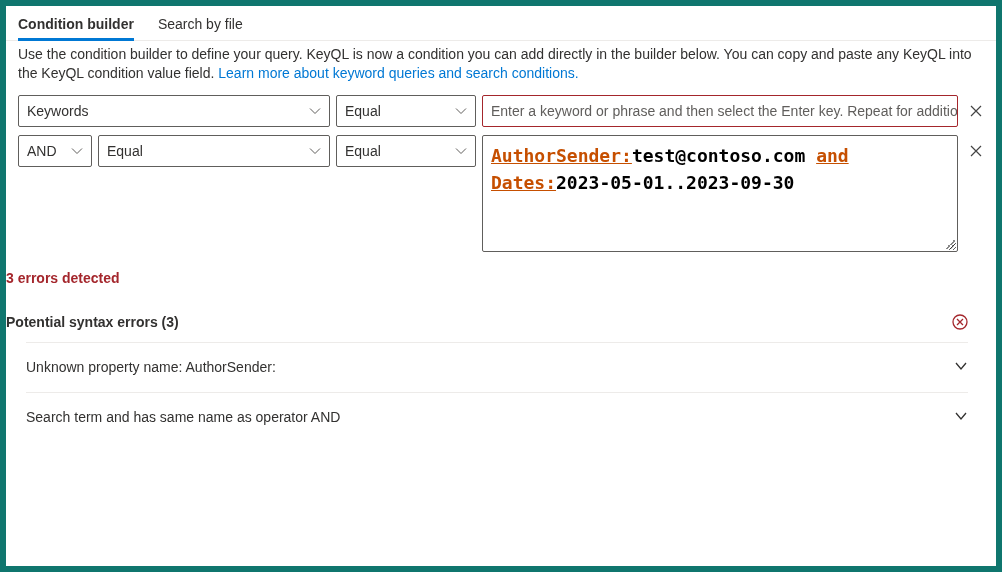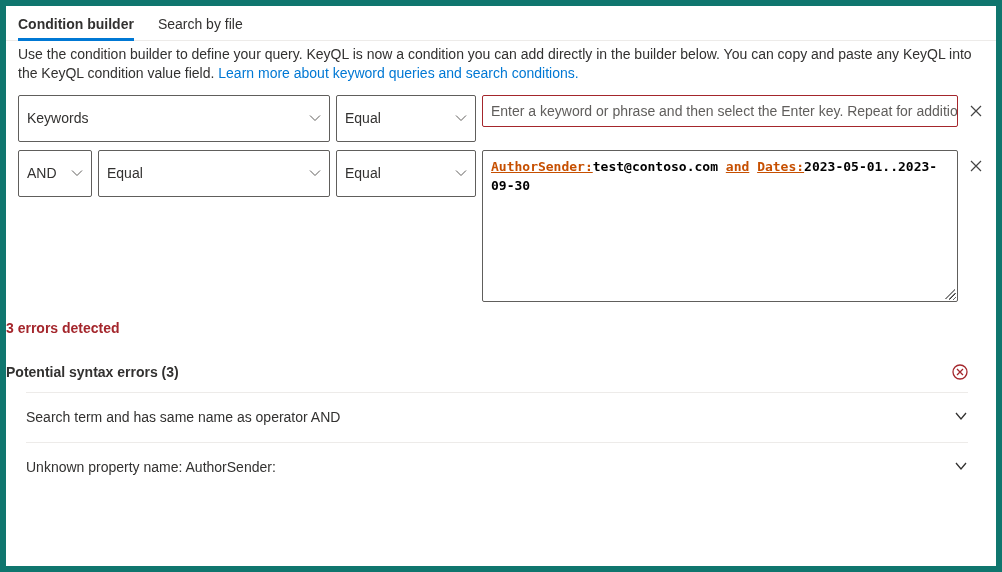--- a/index.html
+++ b/index.html
@@ -9,31 +9,31 @@
   .tabs { display: flex; gap: 24px; padding: 6px 12px 0 12px; border-bottom: 1px solid #edebe9; }
   .tab { padding: 4px 0 6px 0; cursor: pointer; font-size: 14px; color: #323130; }
   .tab.active { font-weight: 600; border-bottom: 3px solid #0078d4; margin-bottom: -1px; }
   
   .desc { padding: 4px 12px 8px 12px; line-height: 1.35; font-size: 14px; color: #323130; }
   .desc a { color: #0078d4; text-decoration: none; }
   
   .rows { padding: 4px 8px 0 12px; }
   .row { display: flex; align-items: flex-start; gap: 6px; margin-bottom: 8px; }
   
-  .sel, .inp { height: 47px; border: 1px solid #605e5c; border-radius: 2px; background: #fff; display: flex; align-items: center; padding: 0 8px; font-size: 14px; position: relative; }
+  .sel, .inp { height: 32px; border: 1px solid #605e5c; border-radius: 2px; background: #fff; display: flex; align-items: center; padding: 0 8px; font-size: 14px; position: relative; }
   .sel { justify-content: space-between; cursor: pointer; }
   .chev { margin-left: 6px; color: #605e5c; }
   .chev svg { width: 12px; height: 12px; display: block; }
   
   .bool-sel { width: 74px; }
   .prop-sel-1 { width: 312px; }
   .prop-sel-2 { width: 232px; }
   .op-sel { width: 140px; }
   .val-inp-1 { flex: 1; height: 32px; border: 1px solid #a4262c; border-radius: 2px; padding: 0 8px; display:flex; align-items:center; color: #605e5c; font-size: 14px; overflow:hidden; white-space:nowrap; }
-  .val-ta { flex: 1; height: 152px; border: 1px solid #605e5c; border-radius: 2px; padding: 6px 8px; font-family: "Consolas", monospace; font-size: 13px; font-weight: 600; resize: both; overflow: auto; line-height:1.5; position:relative; }
+  .val-ta { flex: 1; height: 117px; border: 1px solid #605e5c; border-radius: 2px; padding: 6px 8px; font-family: "Consolas", monospace; font-size: 18px; font-weight: 600; resize: both; overflow: auto; line-height:1.5; position:relative; }
   .val-ta::after { content:""; position:absolute; right:2px; bottom:2px; width:10px; height:10px; background: linear-gradient(135deg, transparent 50%, #888 50%, #888 60%, transparent 60%, transparent 70%, #888 70%, #888 80%, transparent 80%); }
   .kql-err { color: #C64F00; text-decoration: underline; text-decoration-color: #C64F00; }
   .kql-plain { color: #000; }
   
   .xbtn { width: 24px; height: 32px; display:flex; align-items:center; justify-content:center; cursor:pointer; color:#444; flex-shrink:0; }
   .xbtn svg { width:14px; height:14px; }
   
   .right-col { padding-right: 28px; }
   .err-summary { color: #a4262c; font-weight: 600; font-size: 14px; margin: 18px 0 26px 0; }
   
@@ -130,26 +130,26 @@
       <span>Potential syntax errors (3)</span>
       <span class="err-close">
         <svg viewBox="0 0 16 16">
             <circle cx="8" cy="8" r="7" fill="none" stroke="currentColor" stroke-width="1.3"></circle>
             <path d="M5 5 L11 11 M11 5 L5 11" stroke="currentColor" stroke-width="1.3"></path>
           </svg>
       </span>
     </div>
 
     <div class="err-item">
-      <span>Search term and has same name as operator AND</span>
+      <span>Unknown property name: AuthorSender:</span>
       <span class="chev2"><svg viewBox="0 0 14 14">
             <path d="M2 4 L7 10 L12 4" fill="none" stroke="currentColor" stroke-width="1.3"></path>
           </svg></span>
     </div>
     <div class="err-item">
-      <span>Unknown property name: AuthorSender:</span>
+      <span>Search term and has same name as operator AND</span>
       <span class="chev2"><svg viewBox="0 0 14 14">
             <path d="M2 4 L7 10 L12 4" fill="none" stroke="currentColor" stroke-width="1.3"></path>
           </svg></span>
     </div>
   </div>
 
 </div>
 
 </body></html>

